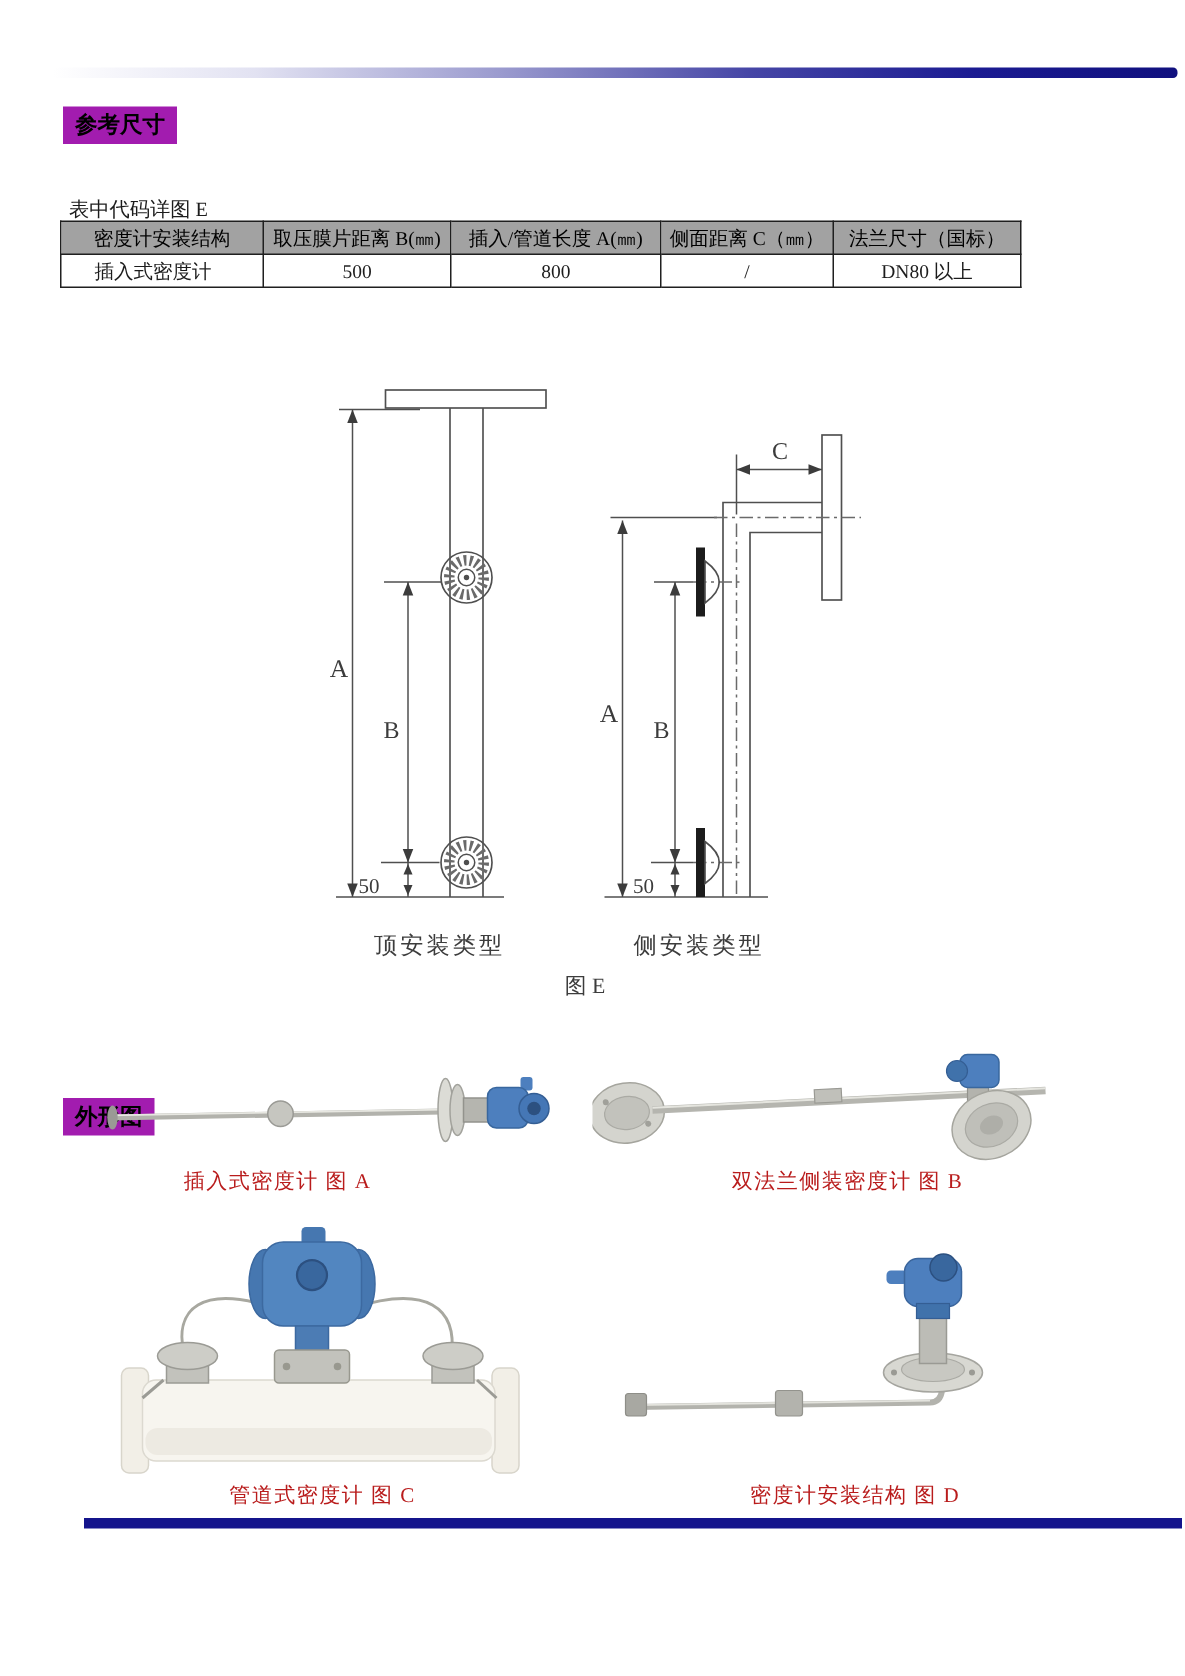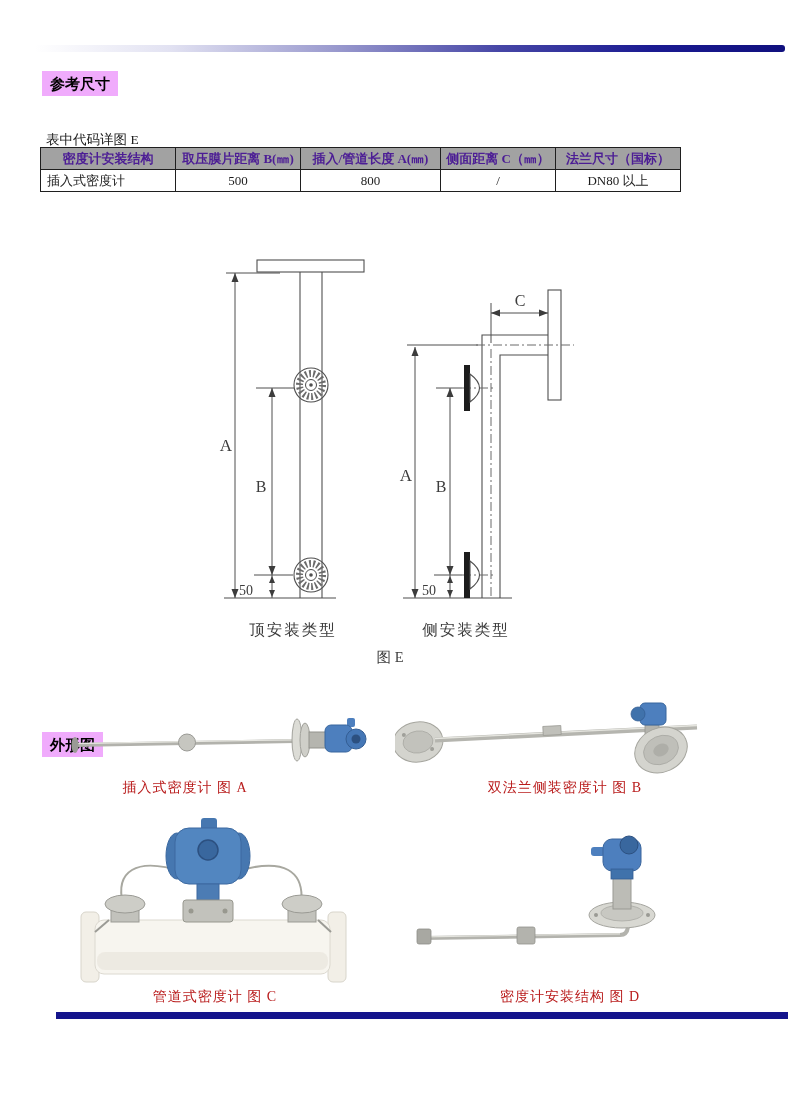--- a/index.html
+++ b/index.html
@@ -2,29 +2,29 @@
 <html><head>
 <meta charset="utf-8">
 <style>
   html,body{margin:0;padding:0;}
   body{width:790px;height:1117px;position:relative;background:#ffffff;overflow:hidden;
        font-family:"Liberation Serif",serif;color:#1c1c1c;}
   .abs{position:absolute;}
   .top-rule{left:35px;top:45px;width:750px;height:7px;border-radius:3px;
     background:linear-gradient(90deg,#ffffff 0%,#e2e2f2 18%,#9a9ace 40%,#4646a6 62%,#1b1b92 82%,#10107e 100%);}
   .bottom-rule{left:56px;top:1012px;width:732px;height:7px;background:#14148c;}
-  .badge{display:inline-block;background:#f0abfc;color:#000;
+  .badge{display:inline-block;background:#a21caf;color:#000;
     font-family:"Liberation Sans",sans-serif;font-weight:bold;font-size:15px;
     padding:4px 8px;line-height:1.15;}
   .tbl-caption{left:46px;top:131px;font-size:13.5px;}
   table.dims{left:40px;top:147px;border-collapse:collapse;font-size:13px;table-layout:fixed;}
   table.dims th,table.dims td{border:1px solid #1f1f1f;height:21px;text-align:center;
     padding:0 4px;overflow:hidden;white-space:nowrap;}
-  table.dims th{background:#a2a2a2;color:#4c1d95;font-weight:bold;}
-  table.dims td:first-child{text-align:left;padding-left:6px;font-family:Liberation Serif, serif;}
+  table.dims th{background:#a2a2a2;color:#000000;font-weight:normal;}
+  table.dims td:first-child{text-align:left;padding-left:22px;font-family:Liberation Serif, serif;}
   .c0{width:135px}.c1{width:125px}.c2{width:140px}.c3{width:115px}.c4{width:125px}
   svg text{font-family:"Liberation Serif",serif;fill:#3c3c3c;}
   .photo-caption{font-size:14px;color:#b91c1c;text-align:center;letter-spacing:1px;white-space:nowrap;}
   .line{stroke:#4f4f4f;stroke-width:1.1;fill:none;}
   .thin{stroke:#4f4f4f;stroke-width:1;fill:none;}
   .dash{stroke:#6a6a6a;stroke-width:1;fill:none;stroke-dasharray:9 3 2 3;}
   .arr{fill:#3c3c3c;stroke:none;}
 </style>
 </head>
 <body>

